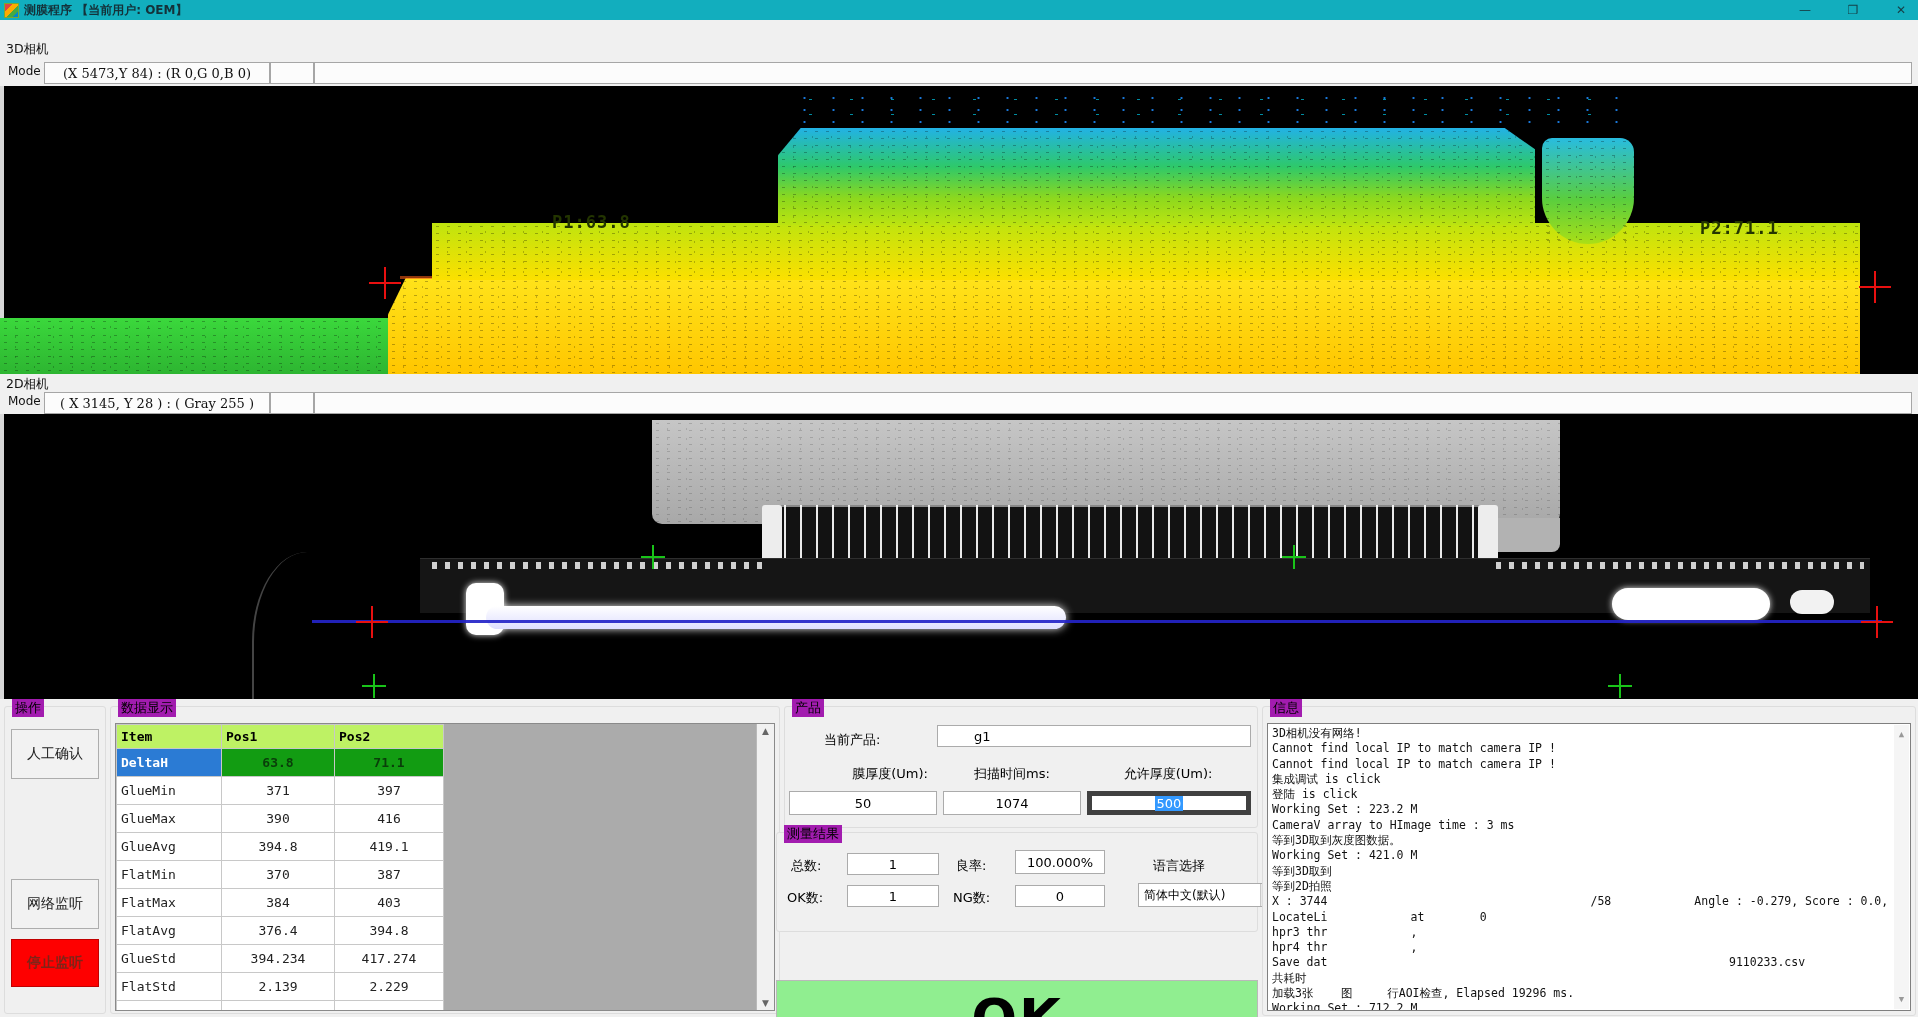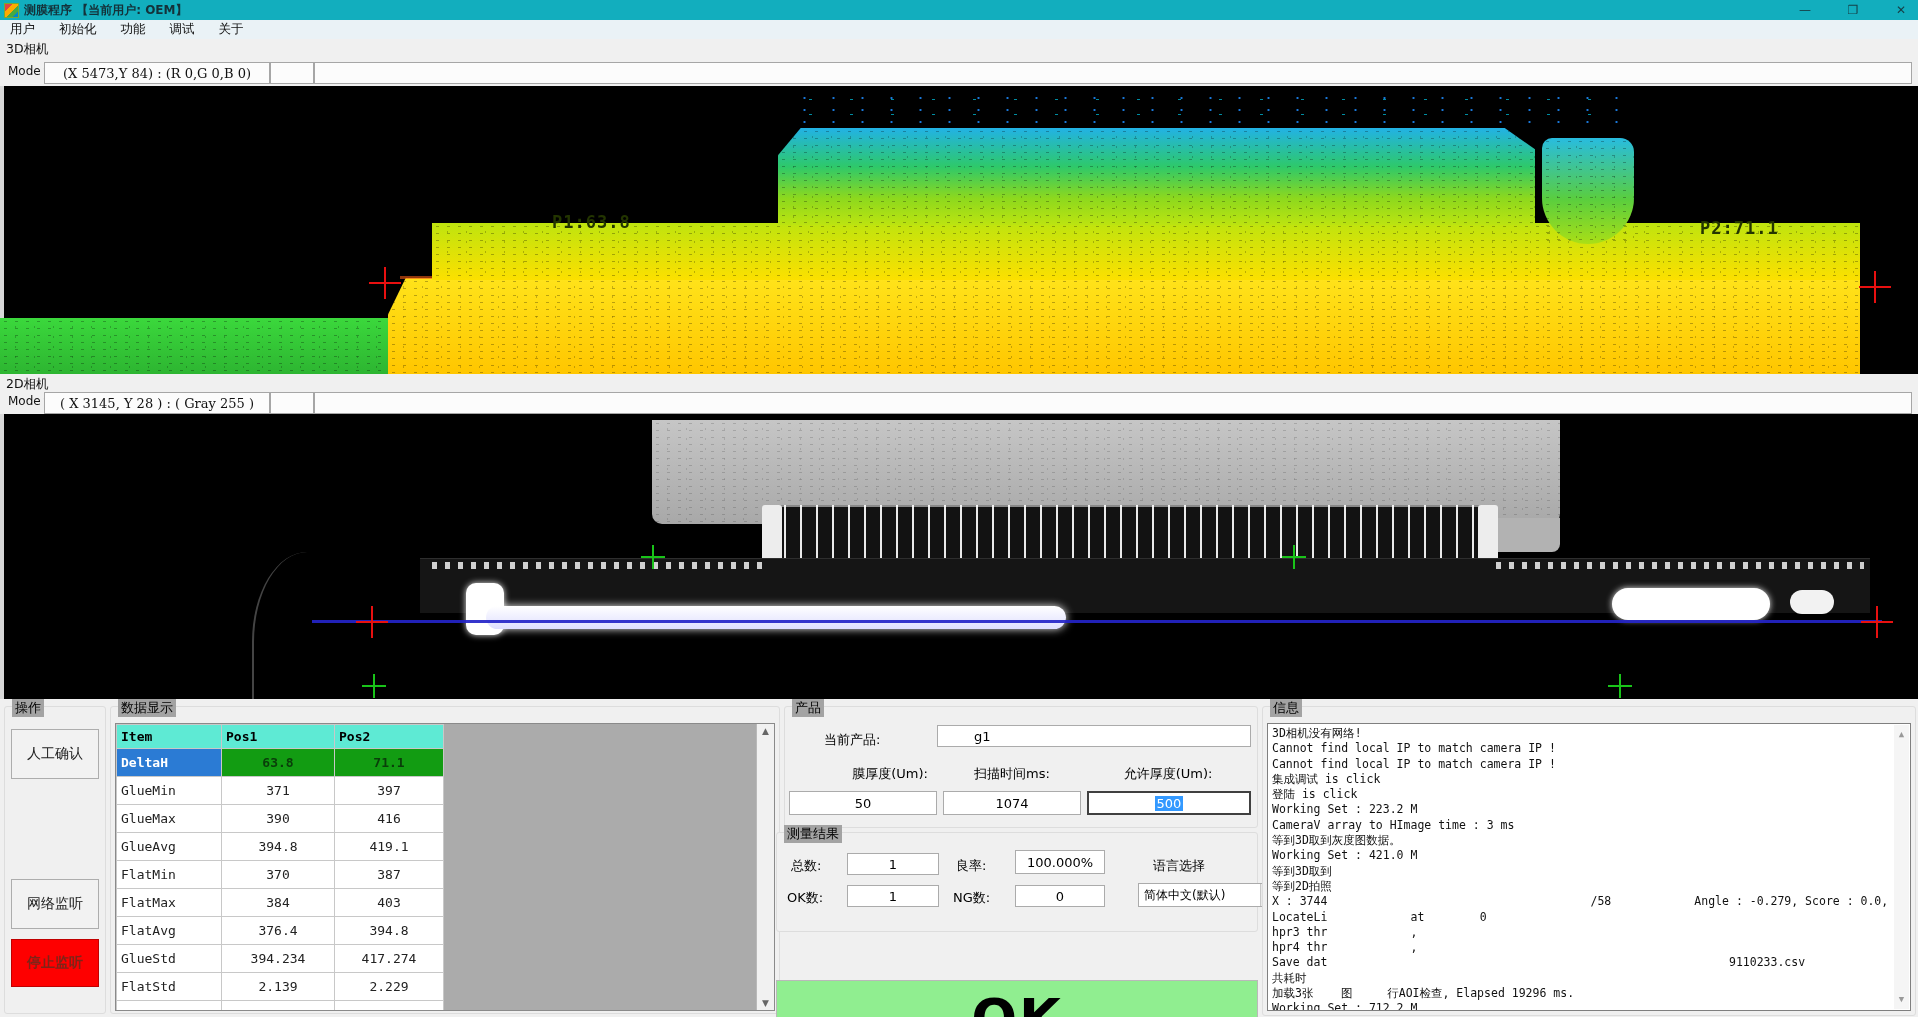--- a/index.html
+++ b/index.html
@@ -42,43 +42,43 @@
   .cross::before,.cross::after{content:"";position:absolute;background:var(--c,#F00);}
   .cross::before{width:32px;height:2px;left:-16px;top:-1px;}
   .cross::after{width:2px;height:32px;left:-1px;top:-16px;}
   .cross.sm::before{width:24px;left:-12px;}
   .cross.sm::after{height:24px;top:-12px;}
   .c-red{--c:#E81010;}
   .c-green{--c:#19C319;}
 
   
   .groupbox{border:1px solid #DDDDDD;border-radius:3px;background:#F0F0F0;}
-  .gbcaption{position:absolute;top:-8px;left:7px;background:#a3a3a3;padding:0 3px;font-size:13px;color:#000;white-space:nowrap;}
+  .gbcaption{position:absolute;top:-8px;left:7px;background:#a21caf;padding:0 3px;font-size:13px;color:#000;white-space:nowrap;}
   .btn{background:#F2F2F2;border:1px solid #ADADAD;display:flex;align-items:center;justify-content:center;
        font-size:14px;color:#222;cursor:default;}
   .btn-stop{background:#FE0000;border-color:#C00000;color:#7E2418;font-weight:bold;}
 
   
   .listview{background:#ABABAB;border:1px solid #8A8A8A;overflow:hidden;}
   table.dd{border-collapse:collapse;background:#fff;table-layout:fixed;
            font-family:"DejaVu Sans Mono",monospace;font-size:13px;}
   table.dd th,table.dd td{border:1px solid #C8C8C8;padding:0 4px;overflow:hidden;white-space:nowrap;}
-  table.dd th{height:23px;font-weight:bold;text-align:left;background:#5eead4;}
+  table.dd th{height:23px;font-weight:bold;text-align:left;background:#bef264;}
   table.dd td{height:27px;text-align:center;color:#222;font-weight:500;}
   table.dd td.item{text-align:left;}
   tr.hl td.item{background:#2B7BD4;color:#fff;font-weight:bold;}
   tr.hl td.val{background:#129C12;color:#титан;color:#0A3E0A;font-weight:bold;}
   .lvscroll{position:absolute;right:0;top:0;width:17px;height:100%;background:#F1F1F1;border-left:1px solid #B9B9B9;}
   .lvarrow{position:absolute;left:0;width:100%;text-align:center;font-size:9px;color:#666;}
 
   
   .field{background:#fff;border:1px solid #ABABAB;font-size:13px;color:#000;box-sizing:border-box;
          display:flex;align-items:center;justify-content:center;}
   .field.left{justify-content:flex-start;}
-  .field.focus{border:2px solid #404040;}
+  .field.focus{border:5px solid #404040;}
   .sel{background:#3399FF;color:#fff;padding:0 2px;}
   .lbl{font-size:13px;color:#000;white-space:nowrap;}
   .combo{background:#fff;border:1px solid #ABABAB;display:flex;align-items:center;box-sizing:border-box;}
   .combo .txt{flex:1;font-size:12px;padding-left:5px;white-space:nowrap;overflow:hidden;}
   .combo .arrowbox{width:18px;height:100%;background:#E9E9E9;border-left:1px solid #C9C9C9;
                    display:flex;align-items:center;justify-content:center;font-size:8px;color:#555;}
 
   .banner{background:#90EE90;border:1px solid #B9B9B9;display:flex;align-items:center;justify-content:center;}
   .banner .txt{font-size:54px;font-weight:bold;color:#000;font-family:"DejaVu Sans",sans-serif;letter-spacing:2px;}
 
@@ -97,27 +97,20 @@
   <div class="abs titlebar">
     <div class="appicon"></div>
     <div class="apptitle">测膜程序 【当前用户: OEM】</div>
     <div class="wincontrols">
       <div class="winbtn">—</div>
       <div class="winbtn">❐</div>
       <div class="winbtn">✕</div>
     </div>
   </div>
 
-  <div class="abs menubar">
-    <div class="menuitem">用户</div>
-    <div class="menuitem">初始化</div>
-    <div class="menuitem">功能</div>
-    <div class="menuitem">调试</div>
-    <div class="menuitem">关于</div>
-  </div>
 
   <div class="abs seclabel" style="left:6px;top:41px;">3D相机</div>
   <div class="abs" style="left:8px;top:64px;display:flex;align-items:center;">
     <span class="modeword">Mode</span>
     <span class="modearrow">▼</span>
   </div>
   <div class="abs statusbar" style="left:44px;top:62px;">
     <div class="statusseg" style="width:224px;">(X 5473,Y 84) : (R 0,G 0,B 0)</div>
     <div class="statusseg" style="width:42px;"></div>
     <div class="statusseg" style="width:1596px;"></div>

